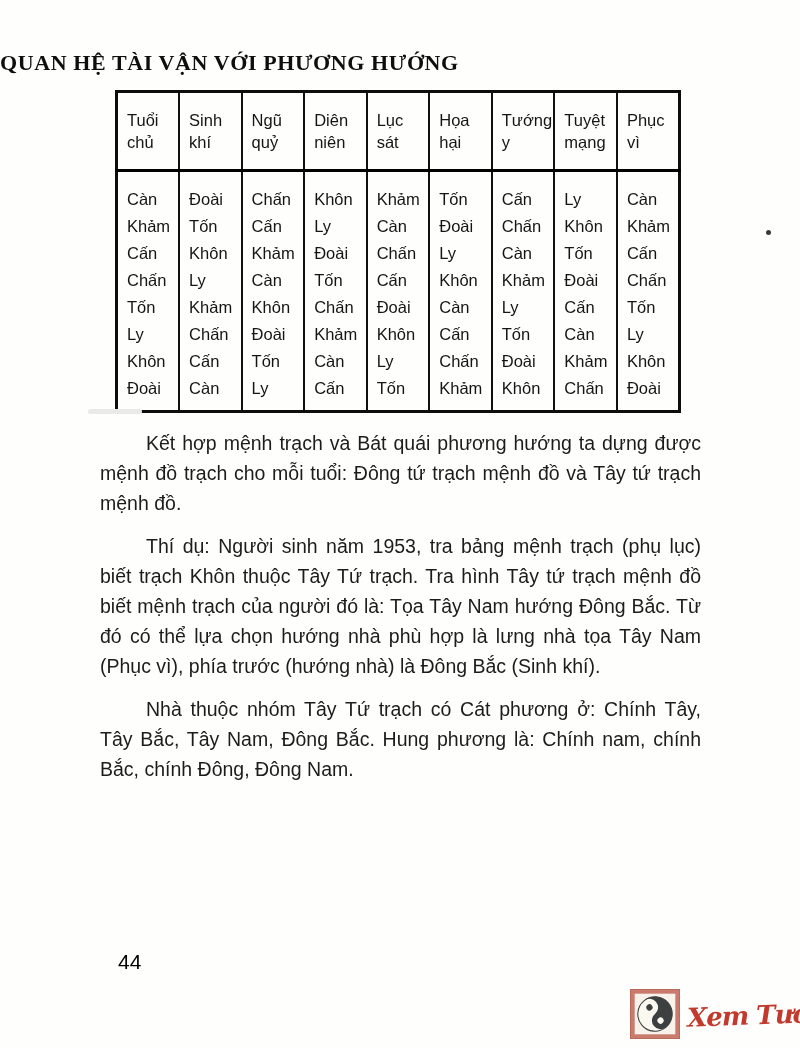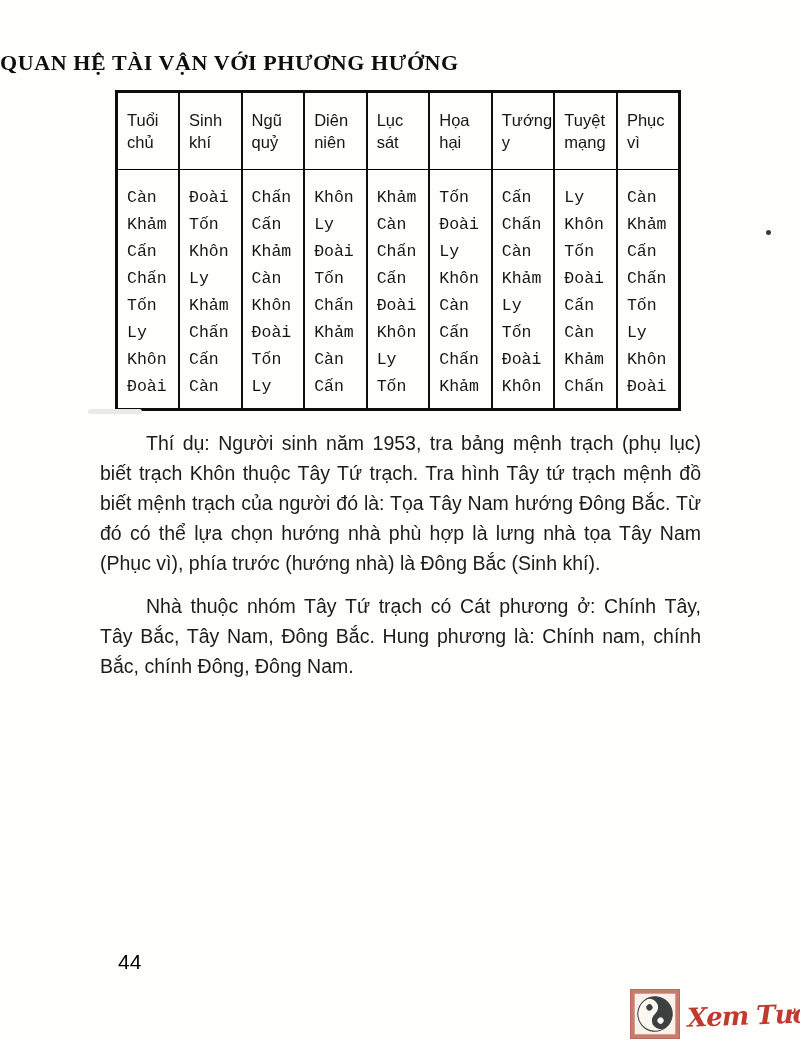--- a/index.html
+++ b/index.html
@@ -26,36 +26,35 @@
   }
   table.fortune {
     position:absolute; left:115px; top:90px;
     width:566px;
     border-collapse:collapse;
     table-layout:fixed;
     border:3px solid #0d0d0d;
   }
   table.fortune th {
     border-left:2px solid #101010;
-    border-bottom:1px solid #000000;
+    border-bottom:3px solid #000000;
     height:76px;
     vertical-align:middle;
     text-align:left;
     padding:0 0 0 9px;
     font-weight:normal;
     font-size:16.5px;
     color:#151515;
   }
   table.fortune th:first-child { border-left:none; }
   table.fortune th div { line-height:22px; }
   table.fortune td {
     border-left:2px solid #101010;
     vertical-align:top;
     padding:14px 16px 8px 0;
-    font-family:Liberation Mono, monospace;
   }
   table.fortune td:first-child { border-left:none; }
   table.fortune td div {
     height:27px; line-height:27px;
     padding-left:9px;
     font-size:16.5px;
     color:#151515;
     white-space:nowrap;
   }
   .text-block {
@@ -241,20 +240,21 @@
           <div>Đoài</div>
         </td>
       </tr>
     </tbody>
   </table>
 
   <div class="smudge"></div>
   <div class="speck"></div>
 
   <div class="text-block">
+    <p>Kết hợp mệnh trạch và Bát quái phương hướng ta dựng được mệnh đồ trạch cho mỗi tuổi: Đông tứ trạch mệnh đồ và Tây tứ trạch mệnh đồ.</p>
     <p>Thí dụ: Người sinh năm 1953, tra bảng mệnh trạch (phụ lục) biết trạch Khôn thuộc Tây Tứ trạch. Tra hình Tây tứ trạch mệnh đồ biết mệnh trạch của người đó là: Tọa Tây Nam hướng Đông Bắc. Từ đó có thể lựa chọn hướng nhà phù hợp là lưng nhà tọa Tây Nam (Phục vì), phía trước (hướng nhà) là Đông Bắc (Sinh khí).</p>
     <p>Nhà thuộc nhóm Tây Tứ trạch có Cát phương ở: Chính Tây, Tây Bắc, Tây Nam, Đông Bắc. Hung phương là: Chính nam, chính Bắc, chính Đông, Đông Nam.</p>
   </div>
 
   <div class="page-number">44</div>
 
   <div class="watermark">
     <span>
       <svg class="wm-icon" viewBox="0 0 48 48" xmlns="http://www.w3.org/2000/svg">
         <rect x="0.5" y="0.5" width="47" height="47" fill="#f3e9e0" stroke="#b05a4e" stroke-width="1"></rect>

